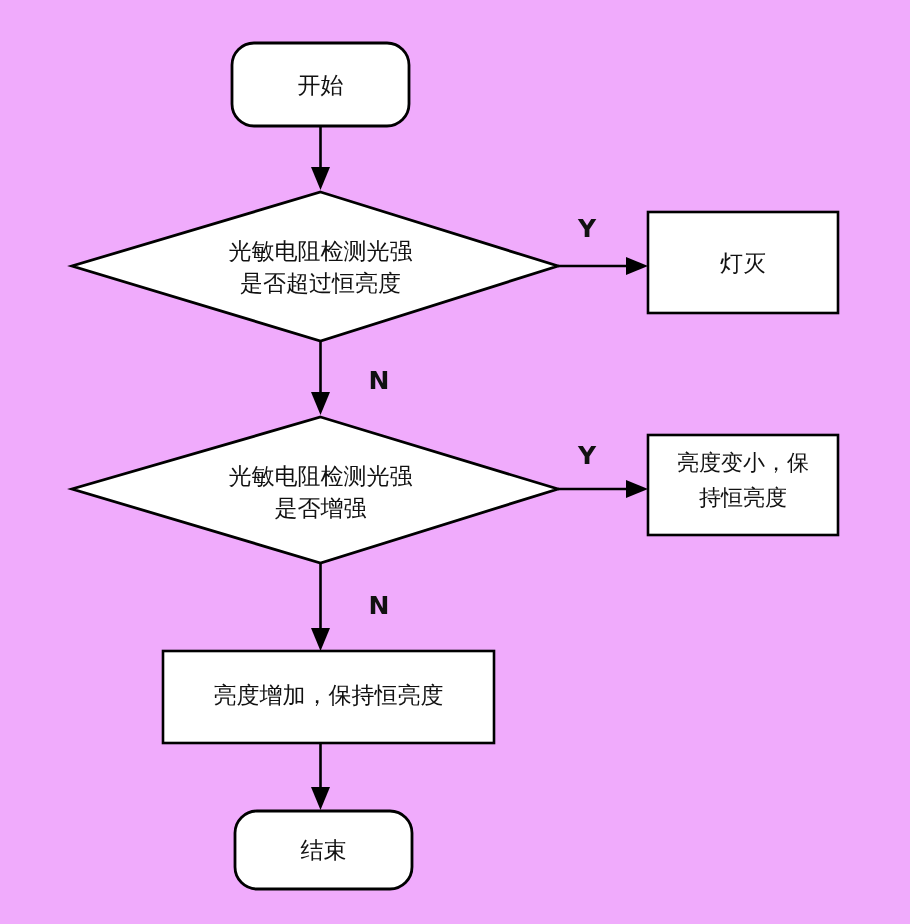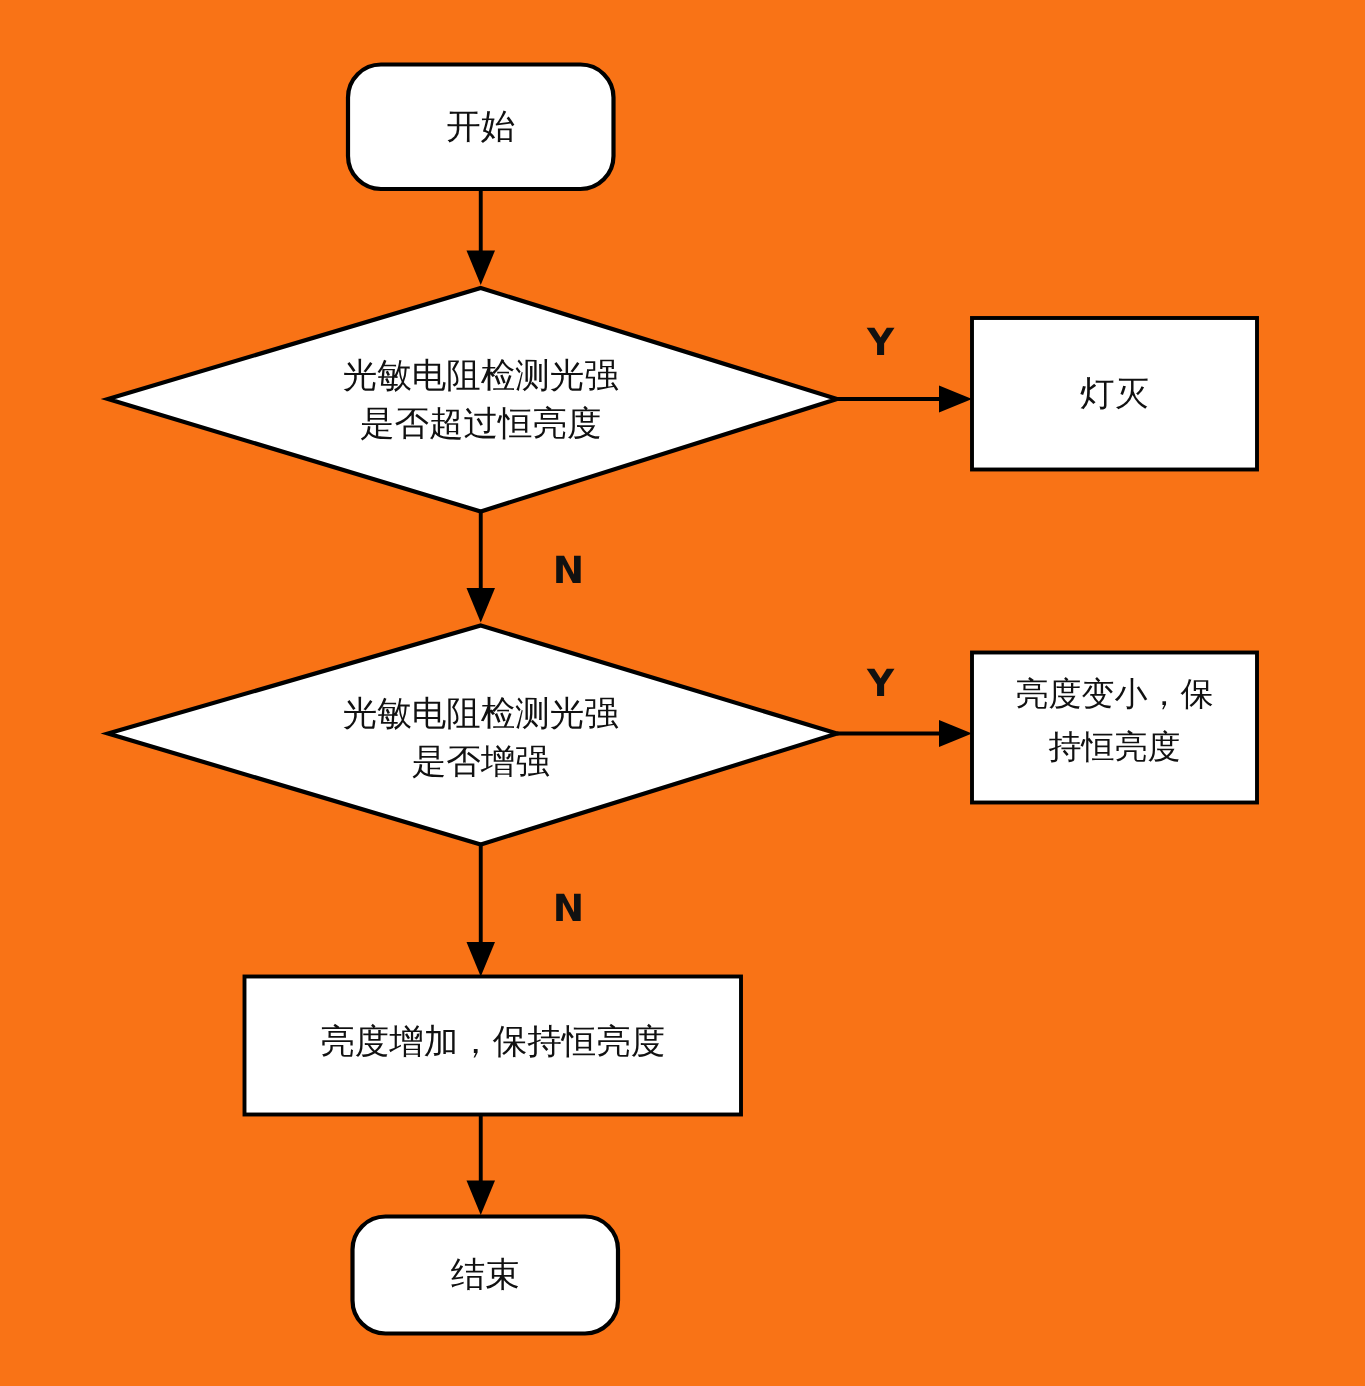--- a/index.html
+++ b/index.html
@@ -11,21 +11,21 @@
   body {
     width: 910px;
     height: 924px;
     font-family: "DejaVu Sans", "Liberation Sans", sans-serif;
     overflow: hidden;
   }
   #flowchart-root {
     position: relative;
     width: 910px;
     height: 924px;
-    background: #f97316;
+    background: #f0abfc;
   }
   svg.flow-canvas {
     display: block;
     width: 910px;
     height: 924px;
   }
   .shape-outline {
     fill: #ffffff;
     stroke: #000000;
     stroke-width: 2.6;

